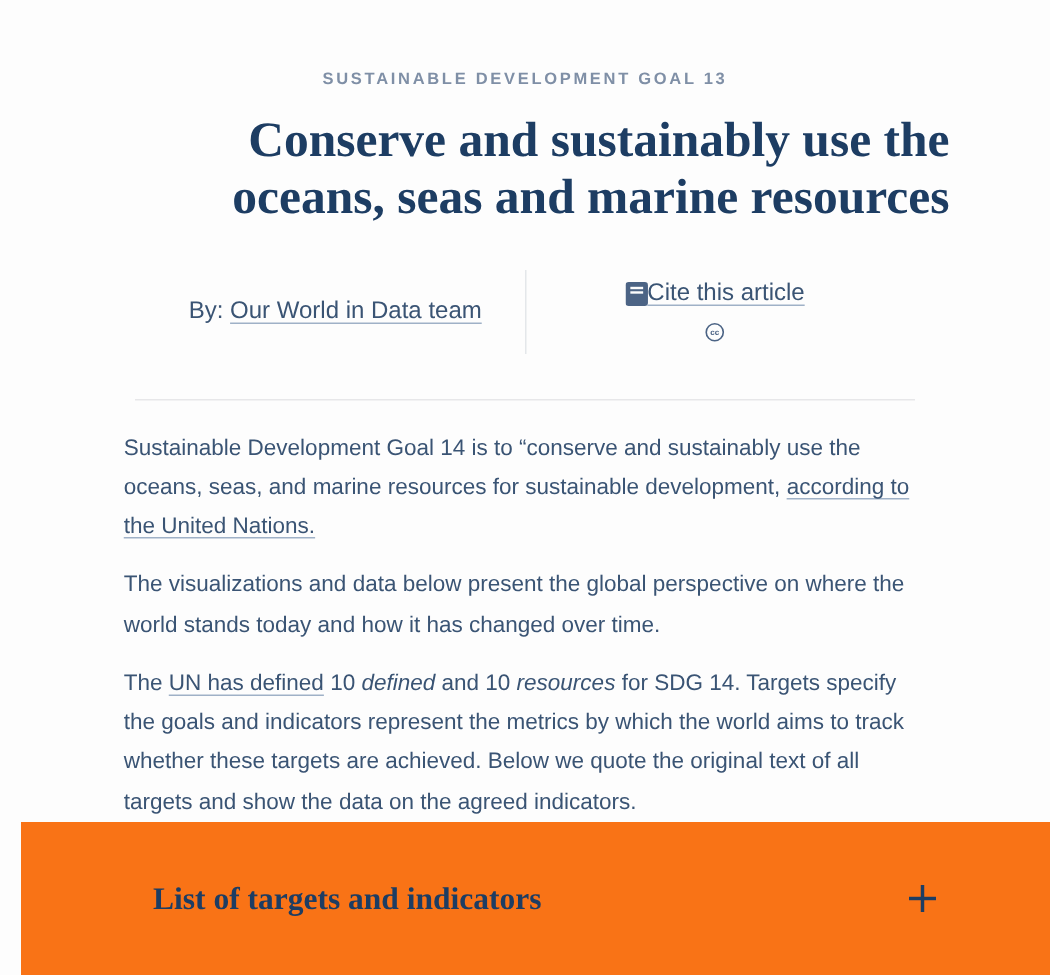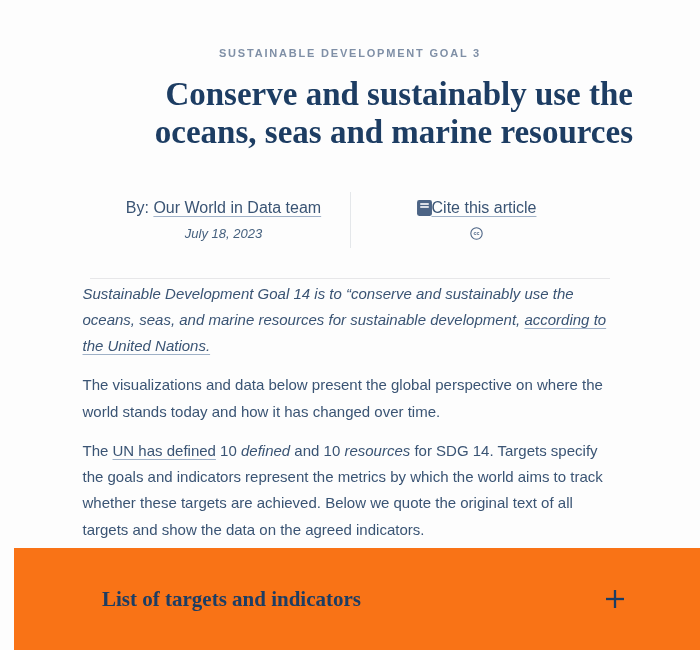--- a/index.html
+++ b/index.html
@@ -12,66 +12,65 @@
     padding-top:47px;text-align:center;
     font-size:11px;font-weight:bold;letter-spacing:1.8px;
     color:#7f8fa6;
   }
   h1.title{
     margin:16px auto 0;width:566px;text-align:right;
     font-family:"Liberation Serif","DejaVu Serif",serif;
     font-size:33px;line-height:1.16;font-weight:700;color:#1d3d63;
   }
   .meta{
-    margin-top:40px;display:flex;justify-content:center;align-items:center;
+    margin-top:28px;display:flex;justify-content:center;align-items:center;
   }
   .meta-left{width:252px;text-align:center;font-size:16px;}
   .meta-left .author{color:#3a5474;text-decoration:underline;text-decoration-color:#9fb1c7;text-underline-offset:3px;cursor:pointer;}
   .meta-left .date{margin-top:9px;font-size:13px;font-style:italic;color:#46617f;}
   .vdivider{width:1px;height:56px;background:#e4e7ea;}
   .meta-right{width:252px;display:flex;flex-direction:column;align-items:center;gap:10px;}
   .action{display:flex;align-items:center;gap:0;cursor:pointer;text-decoration:none;}
   .action .lbl{color:#3a5474;text-decoration:underline;text-decoration-color:#9fb1c7;text-underline-offset:3px;}
   .action.cite .lbl{font-size:16px;}
   .action.reuse .lbl{font-size:13px;}
   .icon{display:inline-flex;align-items:center;}
   hr.rule{
     margin:30px auto 0;width:520px;border:none;border-top:1px solid #e7e7e9;
   }
   .article{width:535px;margin:0 auto;font-size:15px;line-height:1.75;}
   .article p{margin:0 0 13px 0;}
-  .article p.intro{margin-top:2px;font-style:italic;}
+  .article p.intro{margin-top:19px;}
   .article a{color:#3a5474;text-decoration:underline;text-decoration-color:#9fb1c7;text-underline-offset:3px;cursor:pointer;}
   .accordion{
     position:absolute;left:14px;top:548px;width:700px;height:102px;
     background:#f97316;cursor:pointer;
   }
   .accordion-inner{
     width:524px;margin:0 auto;height:100%;
     display:flex;justify-content:space-between;align-items:center;
   }
   .accordion-title{
     margin:0;font-family:"Liberation Serif","DejaVu Serif",serif;
     font-size:21px;font-weight:700;color:#1d3d63;
   }
   .plus{display:inline-flex;align-items:center;}
 </style>
 </head>
 <body>
 
 <div class="page">
 
-  <div class="eyebrow">SUSTAINABLE DEVELOPMENT GOAL 3</div>
+  <div class="eyebrow">SUSTAINABLE DEVELOPMENT GOAL 13</div>
 
   <h1 class="title">Conserve and sustainably use the oceans, seas and marine resources</h1>
 
   <div class="meta">
     <div class="meta-left">
       <div><span>By: </span><a class="author">Our World in Data team</a></div>
-      <div class="date">July 18, 2023</div>
     </div>
     <div class="vdivider"></div>
     <div class="meta-right">
       <a class="action cite">
         <span class="icon">
             <svg width="15" height="16" viewBox="0 0 14 15">
               <path d="M2 0h10a2 2 0 0 1 2 2v11a2 2 0 0 1-2 2H2a2 2 0 0 1-2-2V2a2 2 0 0 1 2-2z" fill="#4c6485"></path>
               <rect x="3" y="3" width="8" height="1.5" fill="#fdfdfd"></rect>
               <rect x="3" y="5.8" width="8" height="1.5" fill="#fdfdfd"></rect>
             </svg>

